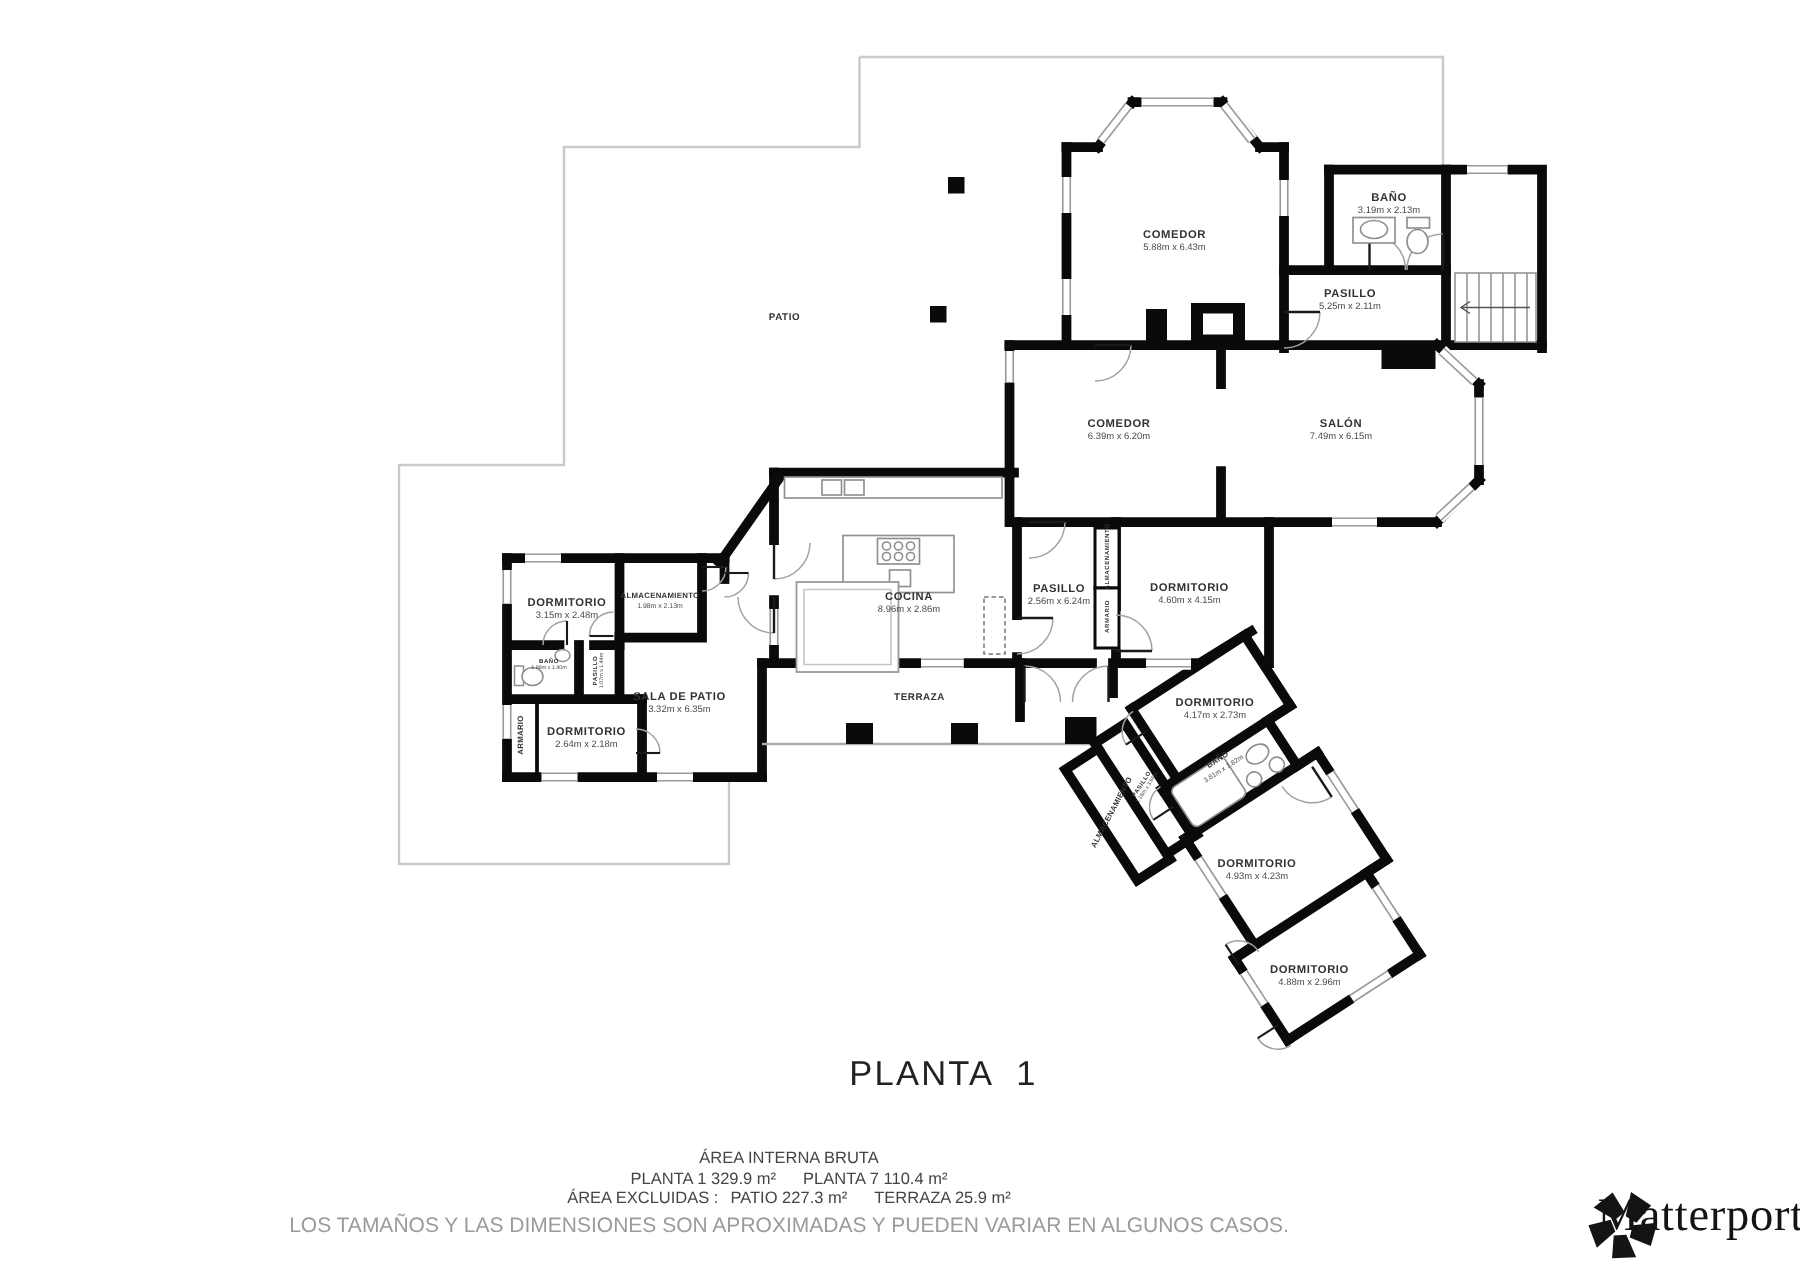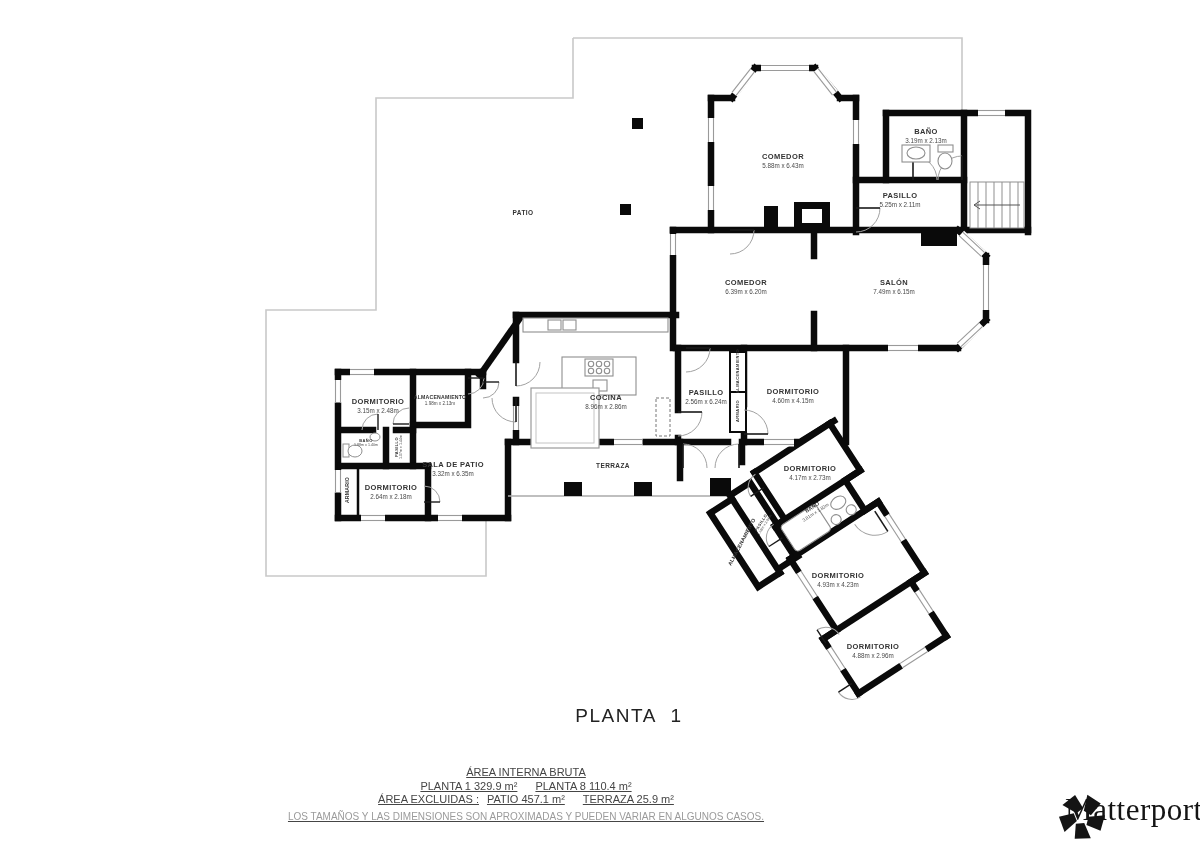--- a/index.html
+++ b/index.html
@@ -10,26 +10,26 @@
       line-height:1.35;white-space:nowrap;z-index:5;}
   .rl .rn{display:block;font-size:7.5px;letter-spacing:.4px;font-weight:bold;color:#333;}
   .rl .rd{display:block;font-size:6.3px;color:#4a4a4a;}
   .rl.sm .rn{font-size:5.2px;letter-spacing:.2px;}
   .rl.sm .rd{font-size:4.6px;}
   .rl.xs .rn{font-size:4px;}
   .rl.xs .rd{font-size:3.6px;}
   .rl.single .rn{font-size:6.5px;}
   .rot{transform:translate(-50%,-50%) rotate(var(--r));}
   .plan-title{position:absolute;left:601px;top:716px;transform:translate(-50%,-50%);
-      font-size:19px;color:#222;letter-spacing:1.5px;word-spacing:8px;z-index:6;}
+      font-size:23px;color:#222;letter-spacing:1.5px;word-spacing:8px;z-index:6;}
   .summary{position:absolute;left:0;top:766px;width:996px;text-align:center;z-index:6;
-      color:#454545;font-size:11px;line-height:13.5px;text-decoration:underline;}
+      color:#454545;font-size:11px;line-height:13.5px;}
   .summary .gap{display:inline-block;width:18px;}
   .summary .gap2{display:inline-block;width:8px;}
-  .disclaimer{color:#9b9b9b;font-size:10px;margin-top:3px;text-align:center;}
+  .disclaimer{color:#9b9b9b;font-size:14px;margin-top:3px;text-align:center;}
   .logo{position:absolute;right:18px;top:792px;display:flex;align-items:center;z-index:6;}
   .logo-text{font-family:"Liberation Serif",serif;font-size:31px;color:#141414;
       letter-spacing:.5px;margin-left:8px;}
   .logo-reg{font-size:9px;vertical-align:14px;color:#141414;}
 </style>
 </head>
 <body>
 
 <div class="stage">
 
@@ -355,24 +355,24 @@
   <div class="rl" style="left:845px;top:651px">
     <span class="rn">DORMITORIO</span>
     <span class="rd">4.88m x 2.96m</span>
   </div>
 
   <div class="plan-title">PLANTA 1</div>
 
   <div class="summary">
     <div>ÁREA INTERNA BRUTA</div>
     <div>
-      <span>PLANTA 1 329.9 m²</span><span class="gap"></span><span>PLANTA 8 110.4 m²</span>
+      <span>PLANTA 1 329.9 m²</span><span class="gap"></span><span>PLANTA 7 110.4 m²</span>
     </div>
     <div>
-      <span>ÁREA EXCLUIDAS :</span><span class="gap2"></span><span>PATIO 457.1 m²</span><span class="gap"></span><span>TERRAZA 25.9 m²</span>
+      <span>ÁREA EXCLUIDAS :</span><span class="gap2"></span><span>PATIO 227.3 m²</span><span class="gap"></span><span>TERRAZA 25.9 m²</span>
     </div>
     <div class="disclaimer">LOS TAMAÑOS Y LAS DIMENSIONES SON APROXIMADAS Y PUEDEN VARIAR EN ALGUNOS CASOS.</div>
   </div>
 
   <div class="logo">
     <svg width="50" height="50" viewBox="-28 -28 56 56">
       <g fill="#141414">
         <path d="M2,-7 L6,-25 L21,-15 L10,-2 Z"></path>
         <path d="M2,-7 L6,-25 L21,-15 L10,-2 Z" transform="rotate(72)"></path>
         <path d="M2,-7 L6,-25 L21,-15 L10,-2 Z" transform="rotate(144)"></path>

